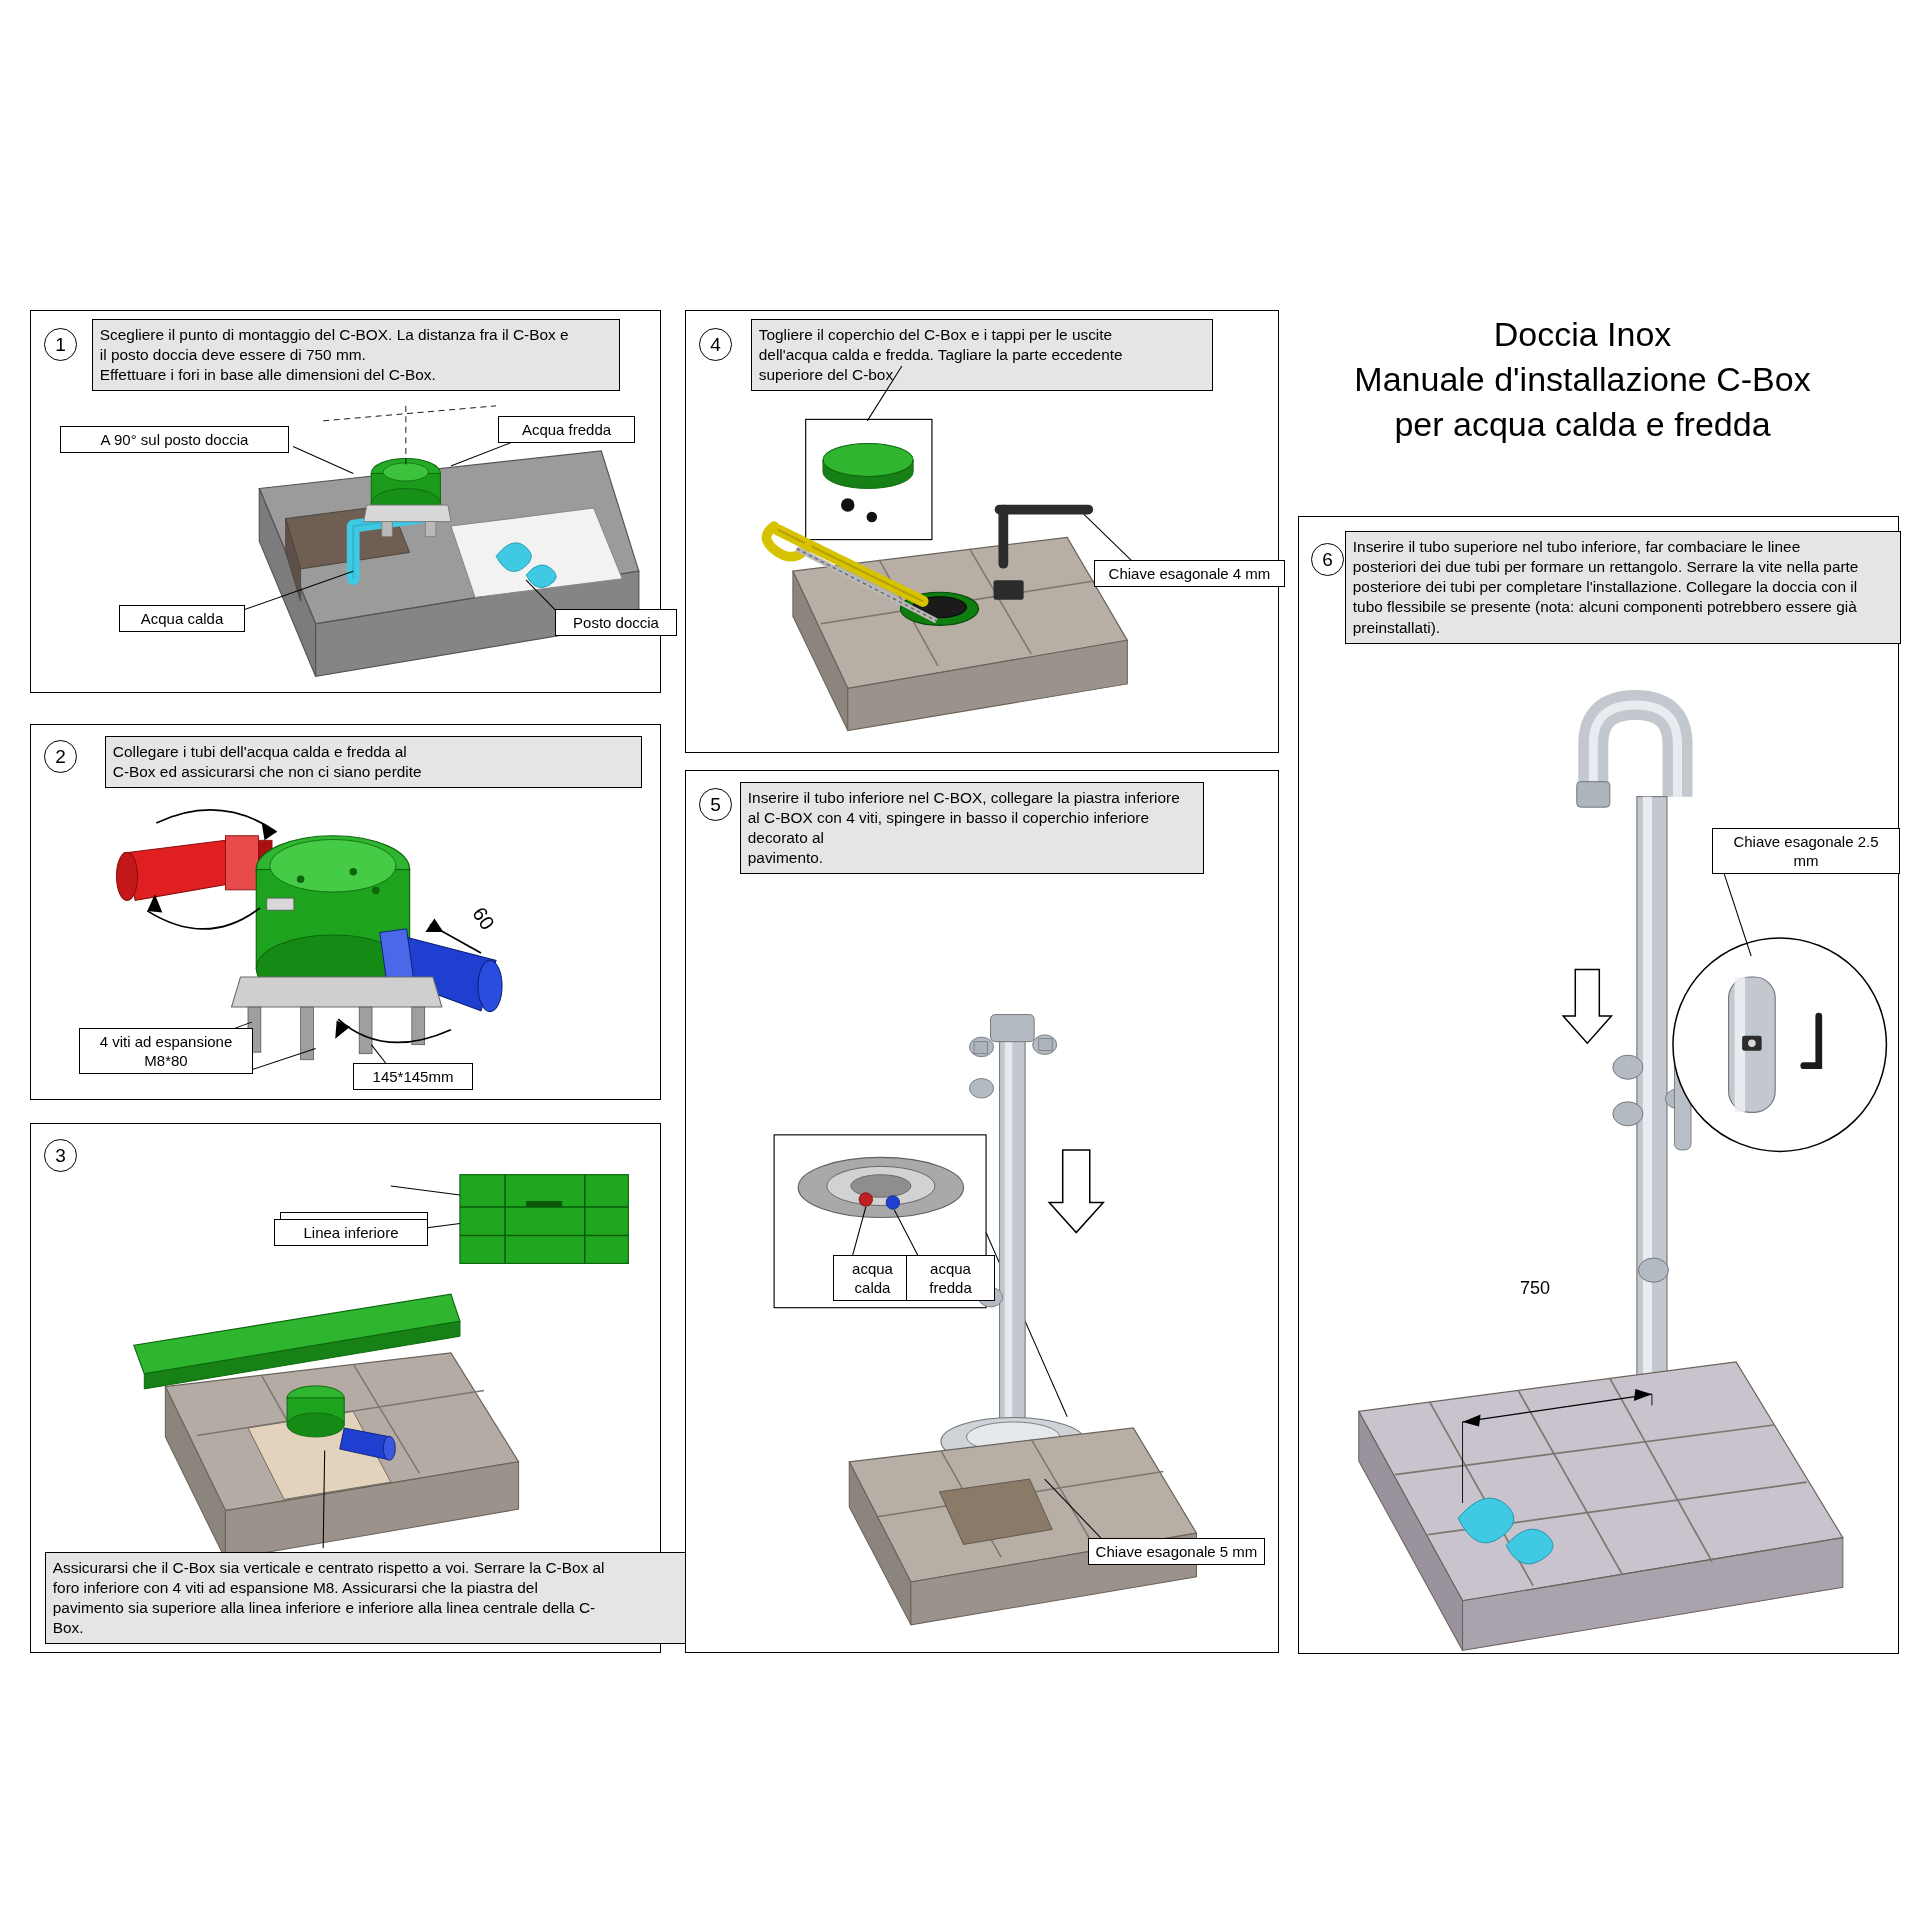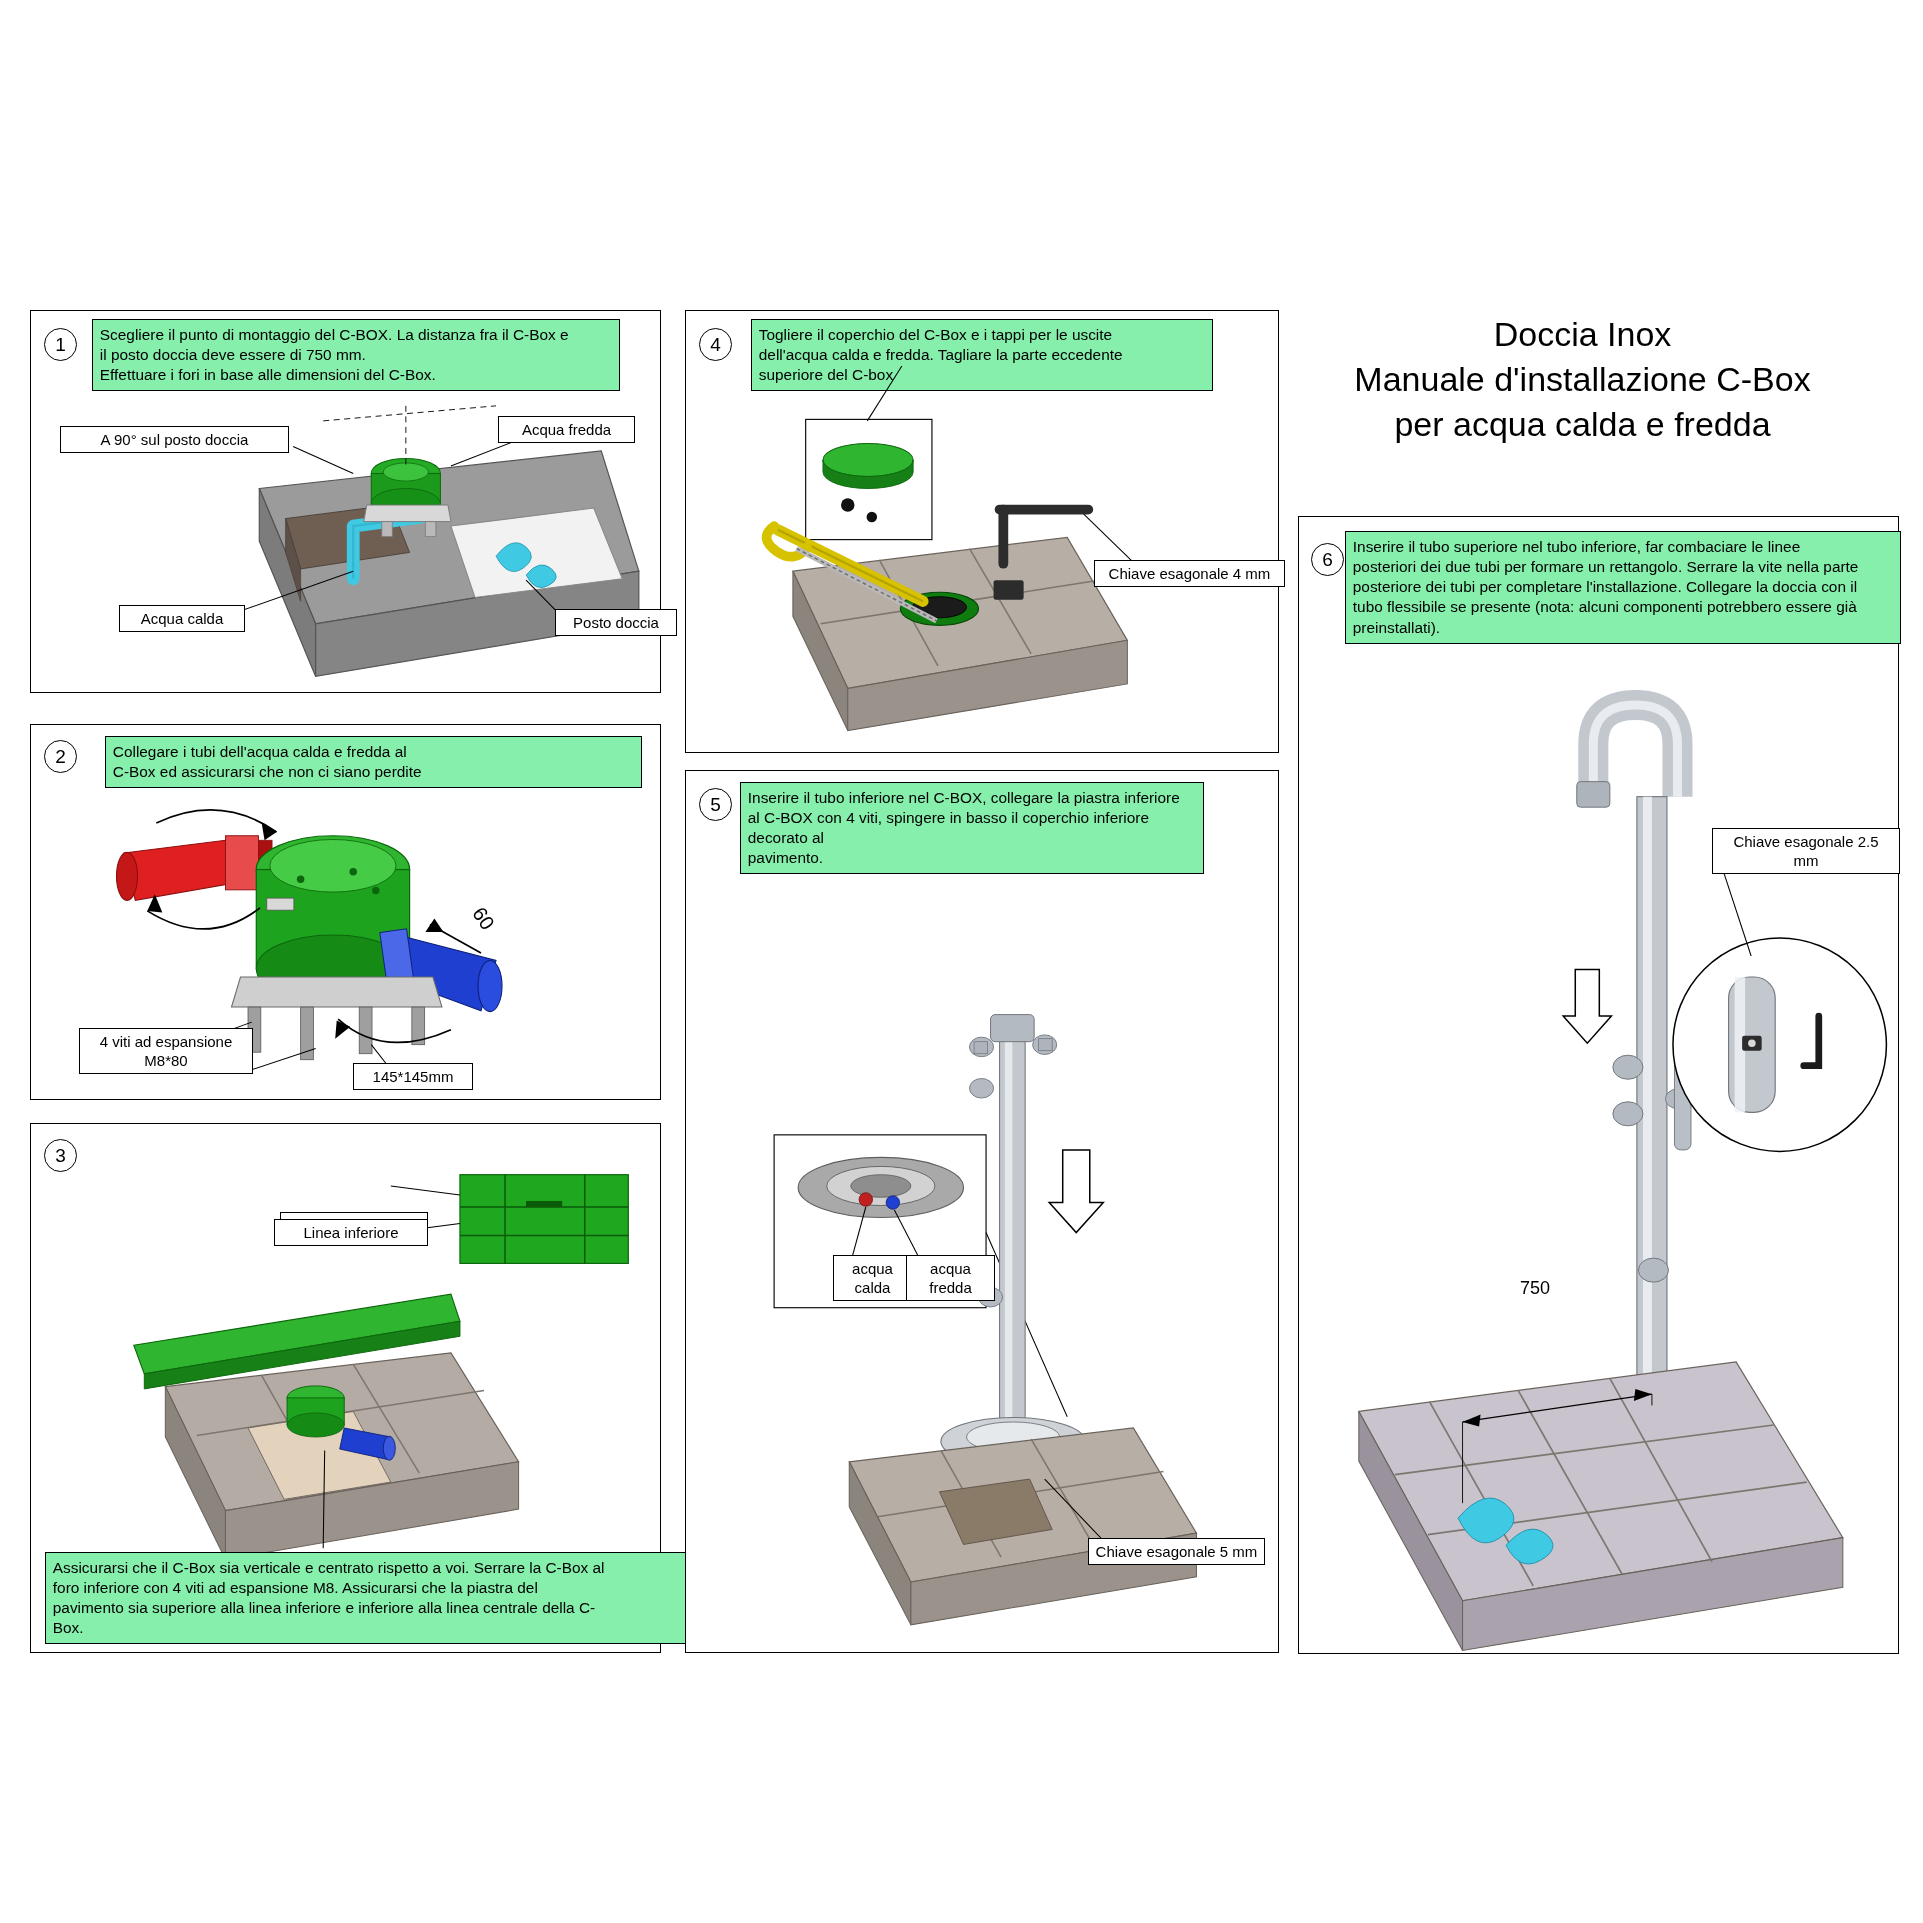--- a/index.html
+++ b/index.html
@@ -36,21 +36,21 @@
     display: flex;
     align-items: center;
     justify-content: center;
     font-size: 19px;
     background: #fff;
     box-sizing: border-box;
   }
   .callout {
     position: absolute;
     border: 1.1px solid #000;
-    background: #86efac;
+    background: #e5e5e5;
     box-sizing: border-box;
     padding: 4.5px 6.8px;
     font-size: 15.4px;
     line-height: 1.32;
     white-space: pre-line;
   }
   .label {
     position: absolute;
     border: 1.1px solid #000;
     background: #fff;

